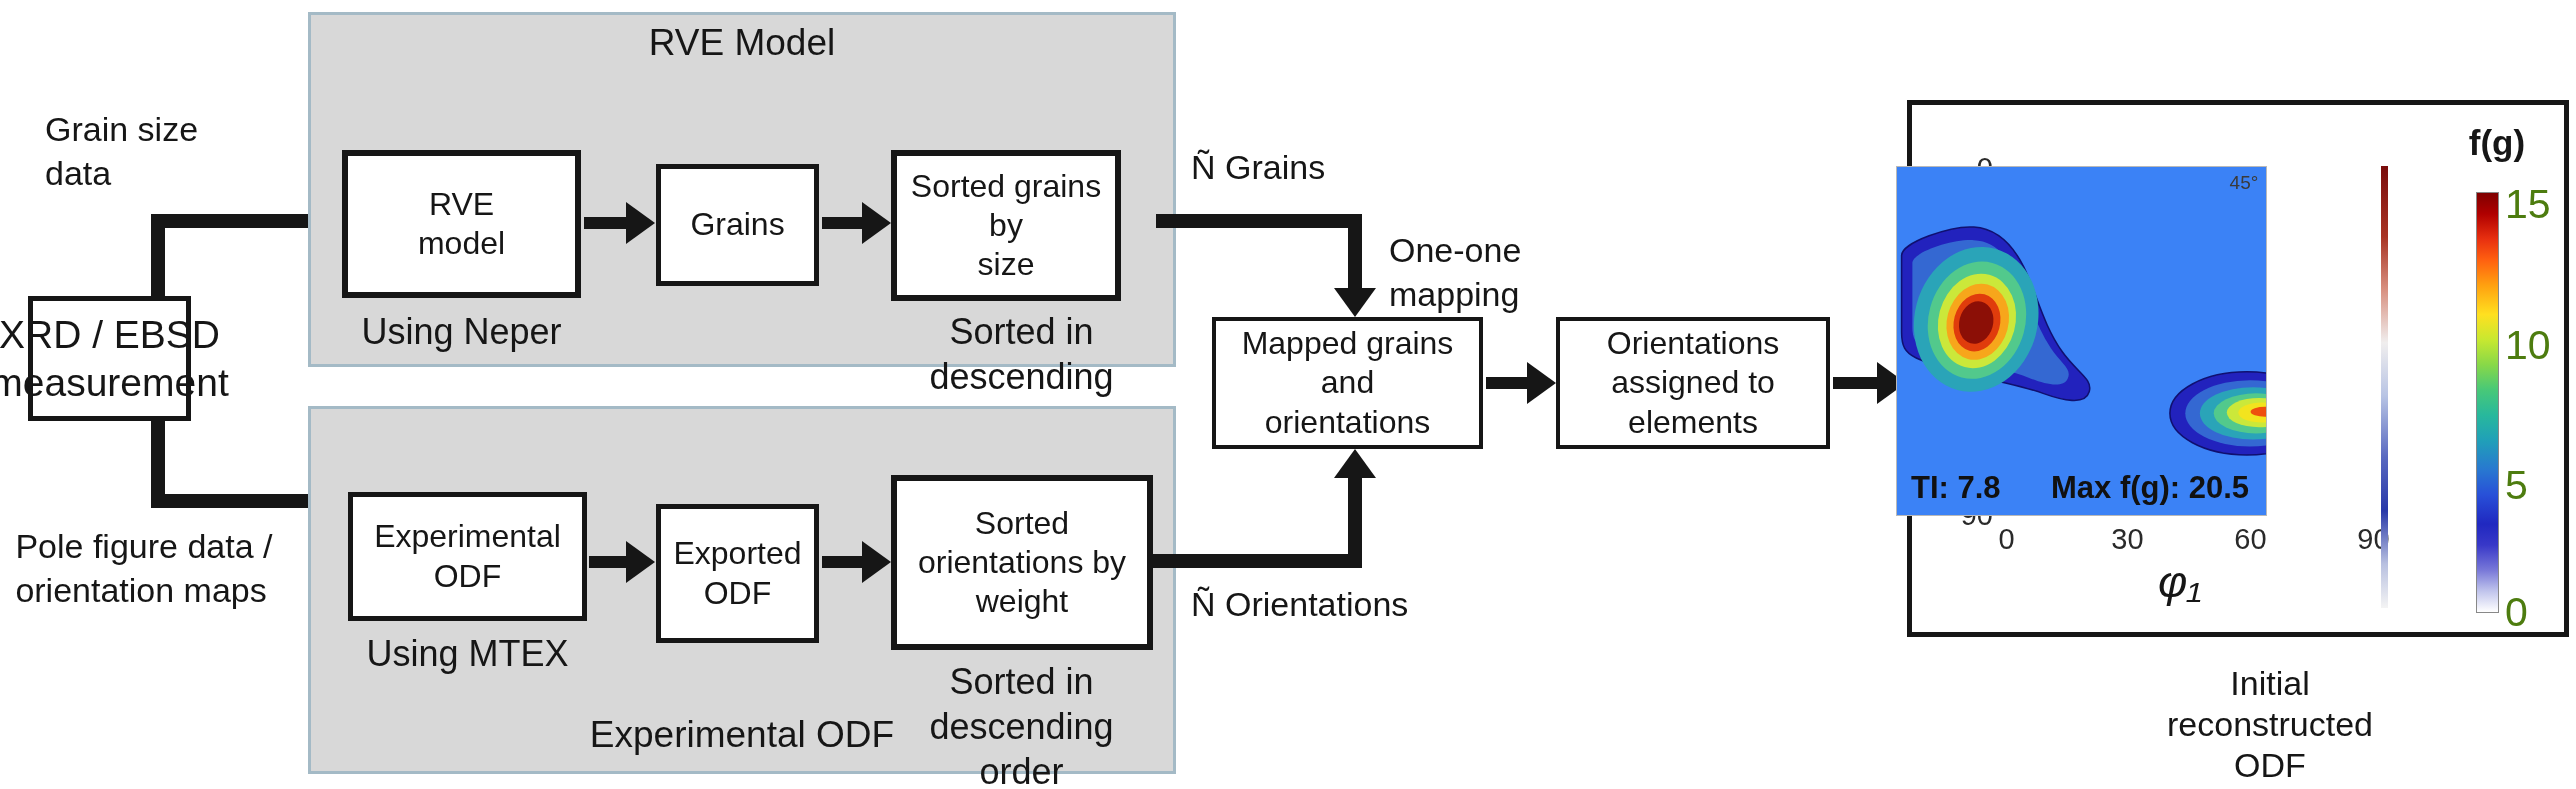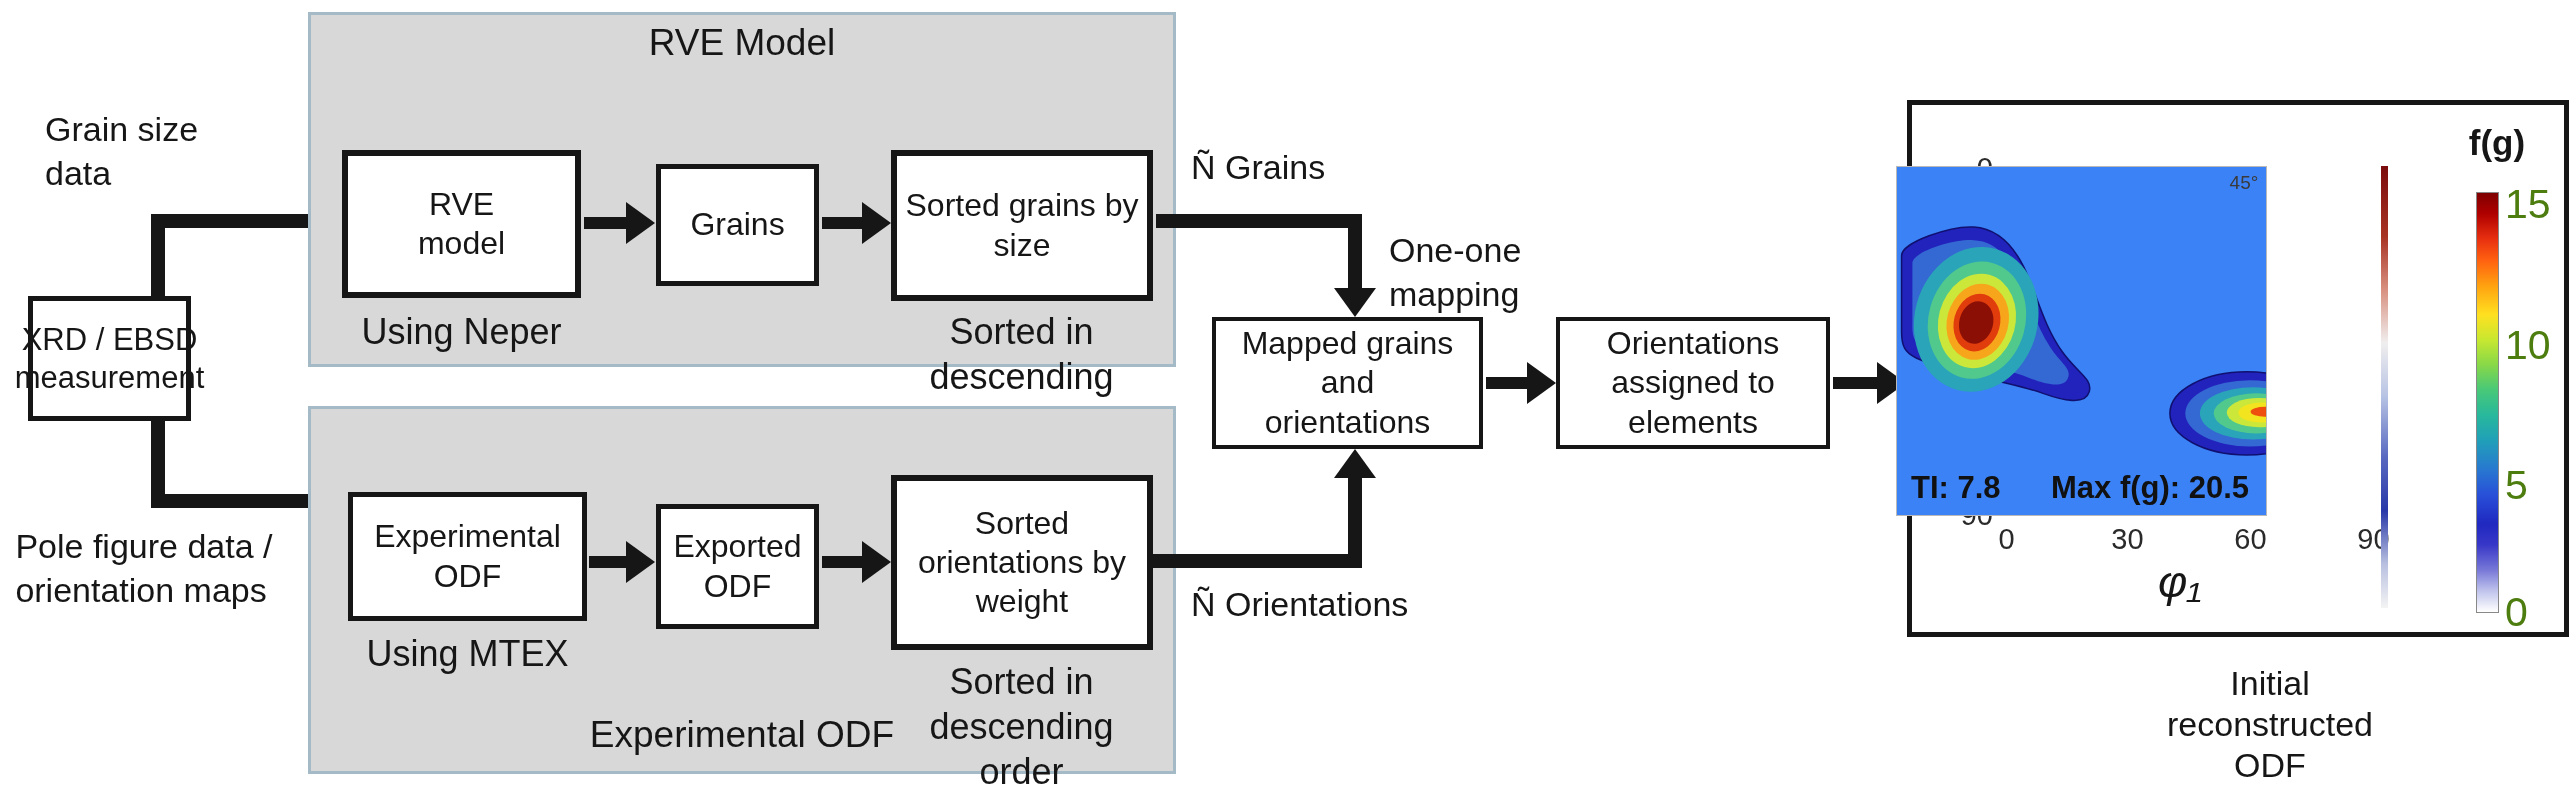--- a/index.html
+++ b/index.html
@@ -94,21 +94,21 @@
   .philabel{position:absolute;font-size:45px;}
 </style>
 </head>
 <body>
 
 <div id="canvas">
 
   <div class="sidelabel pre" style="left:45px;top:108px;">Grain size
 data</div>
 
-  <div class="fbox pre" style="left:28px;top:296px;width:163px;height:125px;font-size:31px;">XRD / EBSD
+  <div class="fbox pre" style="left:28px;top:296px;width:163px;height:125px;font-size:39px;">XRD / EBSD
 measurement</div>
 
   <div class="sidelabel pre" style="left:15.4px;top:525px;">Pole figure data /
 orientation maps</div>
 
   <div class="vline" style="left:151px;top:214px;width:14px;height:85px;"></div>
   <div class="hline" style="left:151px;top:214px;width:163px;height:14px;"></div>
   <div class="ah-right" style="left:313px;top:200px;"></div>
 
   <div class="vline" style="left:151px;top:419px;width:14px;height:88px;"></div>
@@ -123,36 +123,36 @@
   <div class="caption" style="left:342px;top:309px;width:239px;">Using Neper</div>
 
   <div class="hline" style="left:584px;top:217px;width:46px;height:12.3px;"></div>
   <div class="ah-right" style="left:626px;top:202px;"></div>
 
   <div class="fbox" style="left:656px;top:164px;width:163px;height:122px;">Grains</div>
 
   <div class="hline" style="left:822px;top:217px;width:43px;height:12.3px;"></div>
   <div class="ah-right" style="left:862px;top:202px;"></div>
 
-  <div class="fbox pre" style="left:891px;top:150px;width:262px;height:151px;border-width:6.2px;">Sorted grains by
+  <div class="fbox pre" style="left:891px;top:150px;width:230px;height:151px;border-width:6.2px;">Sorted grains by
 size</div>
   <div class="caption pre" style="left:860px;top:309px;width:323px;">Sorted in descending
 order</div>
 
   <div class="panel" style="left:308px;top:406px;width:868px;height:368px;"></div>
   <div class="panel-title" style="left:308px;top:714px;width:868px;">Experimental ODF</div>
 
   <div class="fbox pre" style="left:348px;top:492px;width:239px;height:129px;">Experimental
 ODF</div>
   <div class="caption" style="left:348px;top:631px;width:239px;">Using MTEX</div>
 
   <div class="hline" style="left:589px;top:556px;width:40px;height:12.3px;"></div>
   <div class="ah-right" style="left:626px;top:541px;"></div>
 
-  <div class="fbox pre" style="left:656px;top:504px;width:163px;height:125px;">Exported
+  <div class="fbox pre" style="left:656px;top:504px;width:163px;height:139px;">Exported
 ODF</div>
 
   <div class="hline" style="left:822px;top:556px;width:43px;height:12.3px;"></div>
   <div class="ah-right" style="left:862px;top:541px;"></div>
 
   <div class="fbox pre" style="left:891px;top:475px;width:262px;height:175px;border-width:6.2px;">Sorted
 orientations by
 weight</div>
   <div class="caption pre" style="left:860px;top:659px;width:323px;">Sorted in descending
 order</div>

